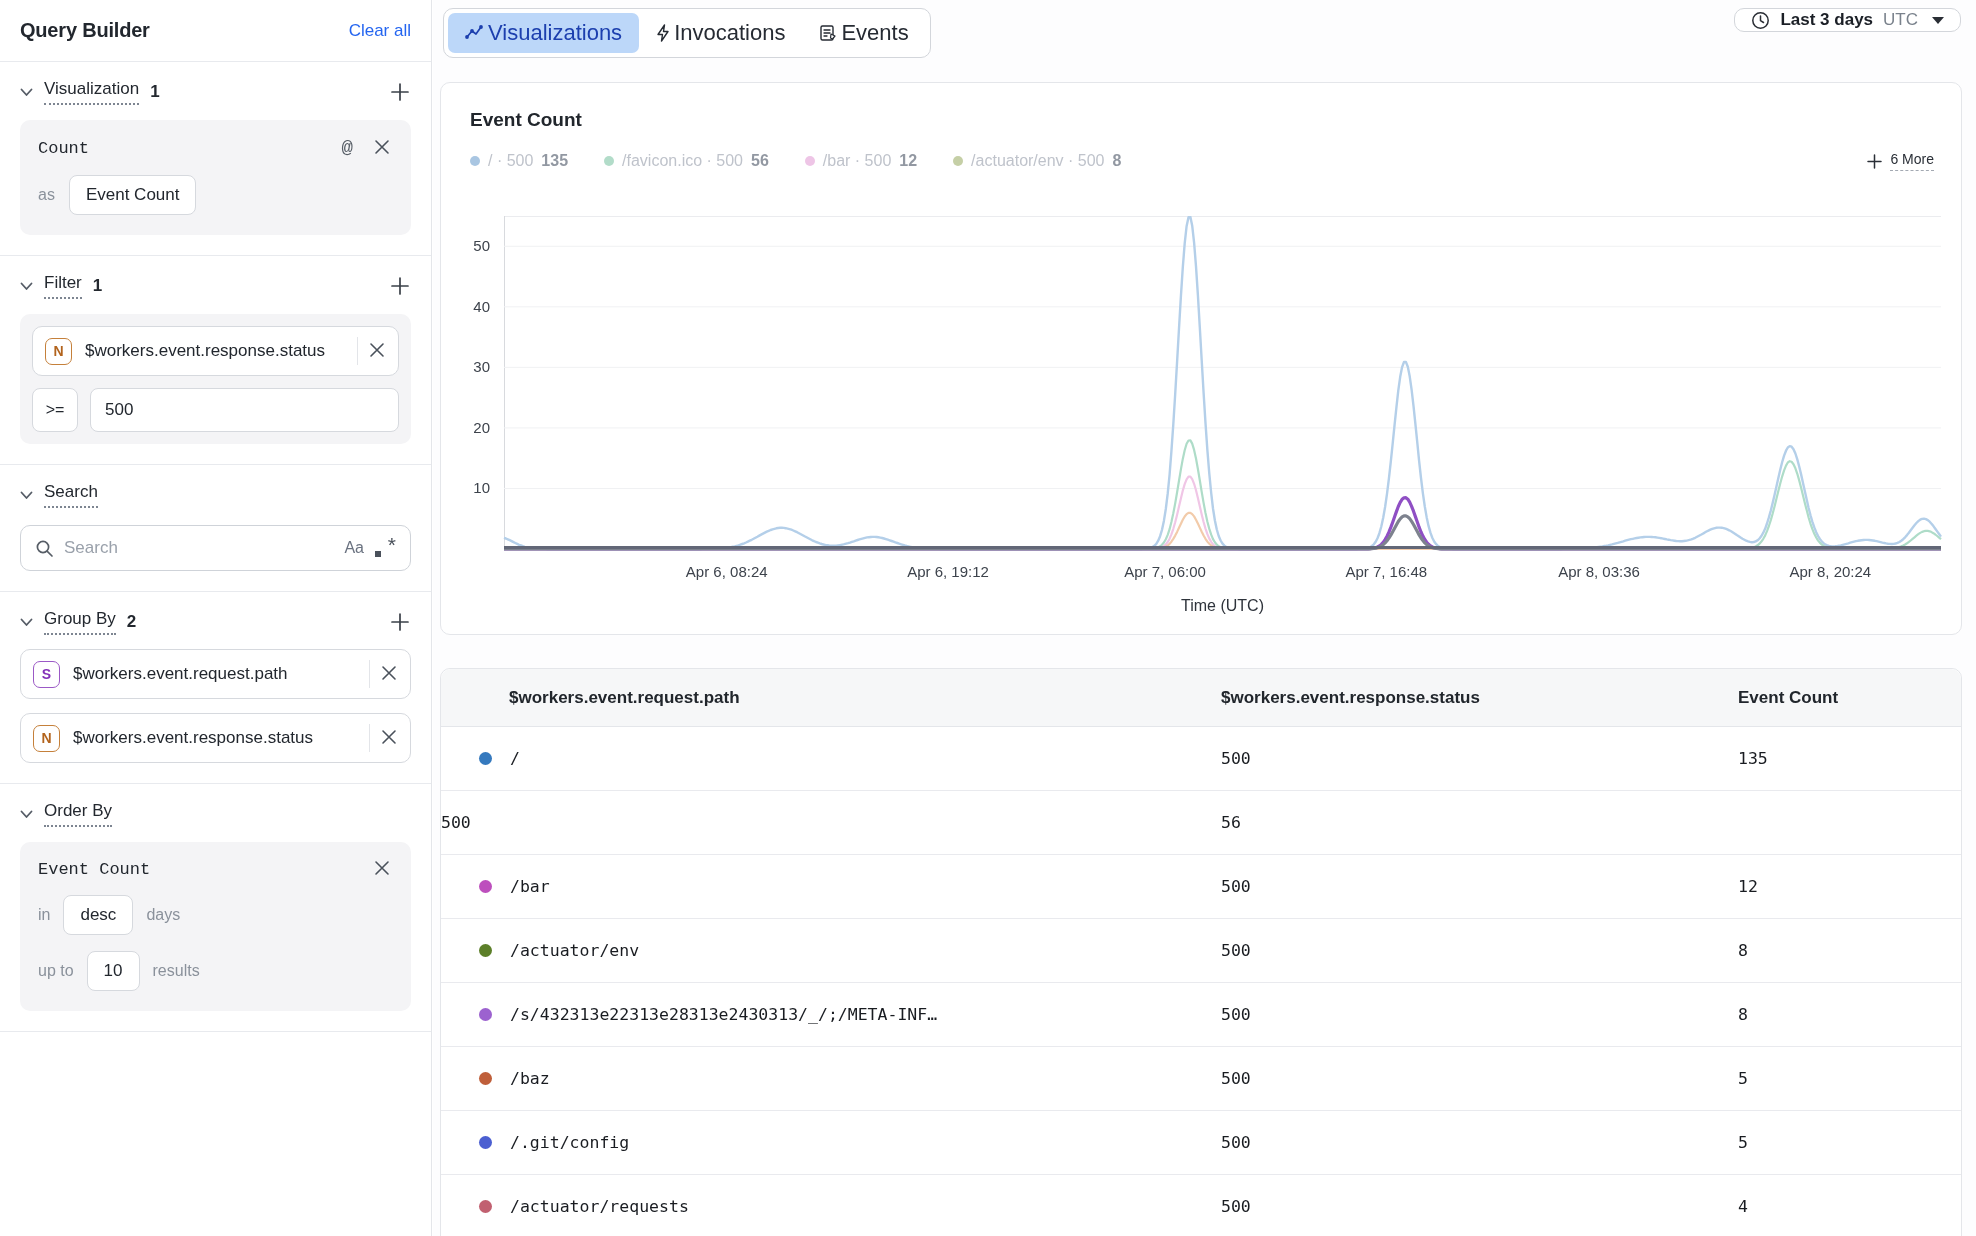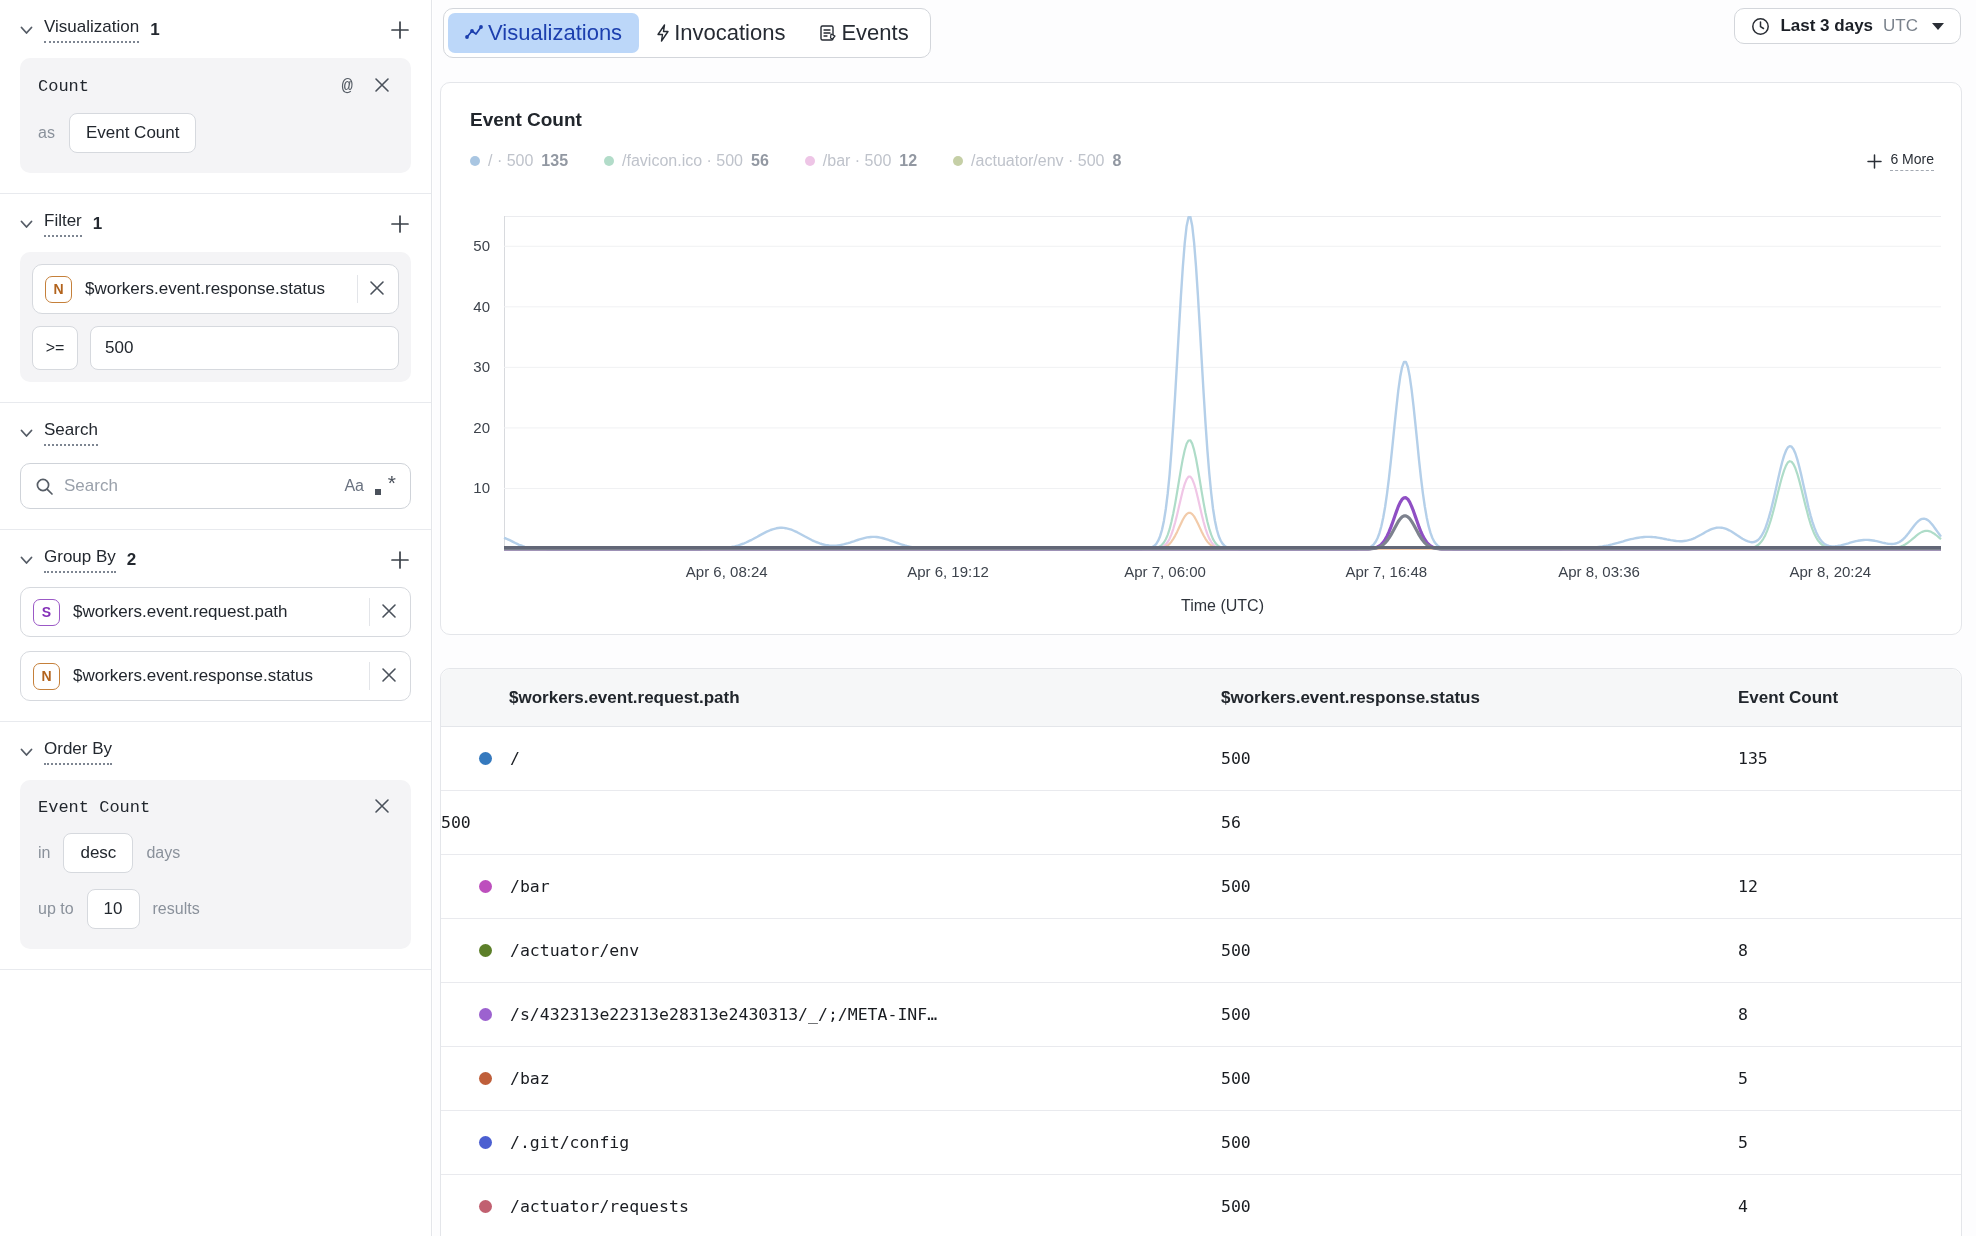--- a/index.html
+++ b/index.html
@@ -70,21 +70,21 @@
   
   .main { position:absolute; left:433px; top:0; width:1543px; height:1236px; background:#fdfdfe; }
 
   .tabs { position:absolute; left:10px; top:8px; display:inline-flex; align-items:center;
     background:#fff; border:1px solid #d3d6db; border-radius:10px; padding:4px; }
   .tab { display:flex; align-items:center; gap:4px; padding:7px 17px; border-radius:7px;
     font-size:22px; color:#262b33; cursor:pointer; white-space:nowrap; }
   .tab.active { background:#bcd7f9; color:#1c3fae; font-weight:500; }
   .tab svg { display:block; }
 
-  .time-btn { position:absolute; right:15px; top:8px; height:36px; background:#fff;
+  .time-btn { position:absolute; right:15px; top:8px; height:24px; background:#fff;
     border:1px solid #d3d6db; border-radius:10px; display:flex; align-items:center;
     gap:10px; padding:0 16px; cursor:pointer; }
   .time-label { font-size:17px; font-weight:600; color:#1b1f26; }
   .time-tz { font-size:17px; color:#7a828c; }
   .caret-down { width:0; height:0; border-left:6px solid transparent; border-right:6px solid transparent;
     border-top:7px solid #2a2e35; margin-left:4px; }
 
   .card { position:absolute; background:#fff; border:1px solid #e4e6ea; border-radius:10px; }
   .chart-card { left:7px; top:82px; width:1522px; height:553px; }
   .chart-title { position:absolute; left:29px; top:26px; font-size:19px; font-weight:700; color:#21262c; }
@@ -107,20 +107,24 @@
     border-bottom:1px solid #e9eaee; }
   .tbl-row > div { display:flex; align-items:center; }
   .cell-path { padding-left:38px; gap:18px; }
   .row-dot { width:13px; height:13px; border-radius:50%; flex:0 0 auto; }
   .mono { font-family:"DejaVu Sans Mono", monospace; font-size:16.5px; color:#191c21; }
 </style>
 </head>
 <body>
 
 <div class="sidebar">
+  <div class="sb-header">
+    <div class="sb-title">Query Builder</div>
+    <div class="clear-all">Clear all</div>
+  </div>
 
   <div class="section">
     <div class="sec-head">
       <svg class="chev" viewBox="0 0 13 9">
           <polyline points="1.5,1.5 6.5,7 11.5,1.5" fill="none" stroke="#555c66" stroke-width="1.8" stroke-linecap="round" stroke-linejoin="round"></polyline>
         </svg>
       <span class="sec-label">Visualization</span>
       <span class="sec-count">1</span>
       <span class="plus-btn">
         <svg width="22" height="22" viewBox="0 0 22 22">

